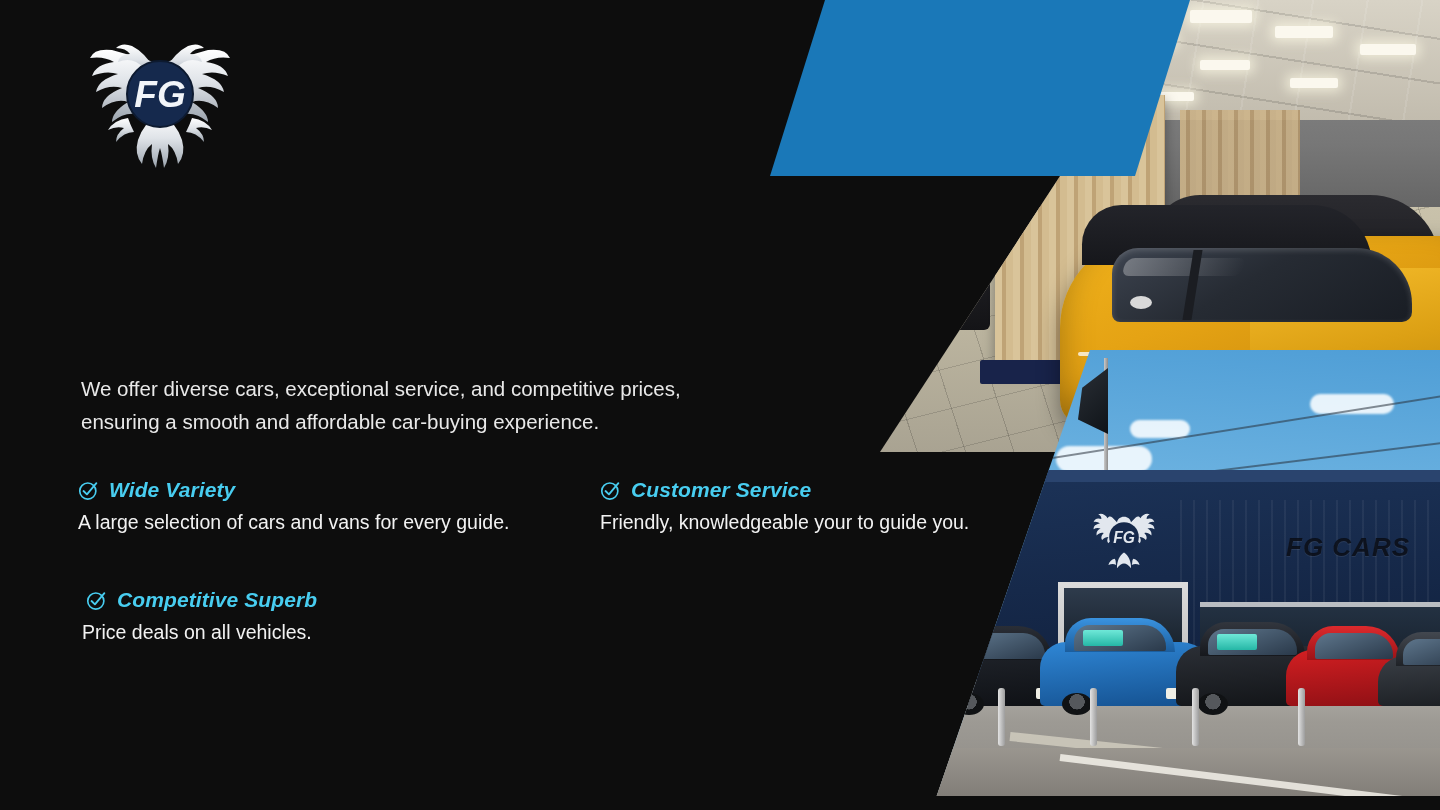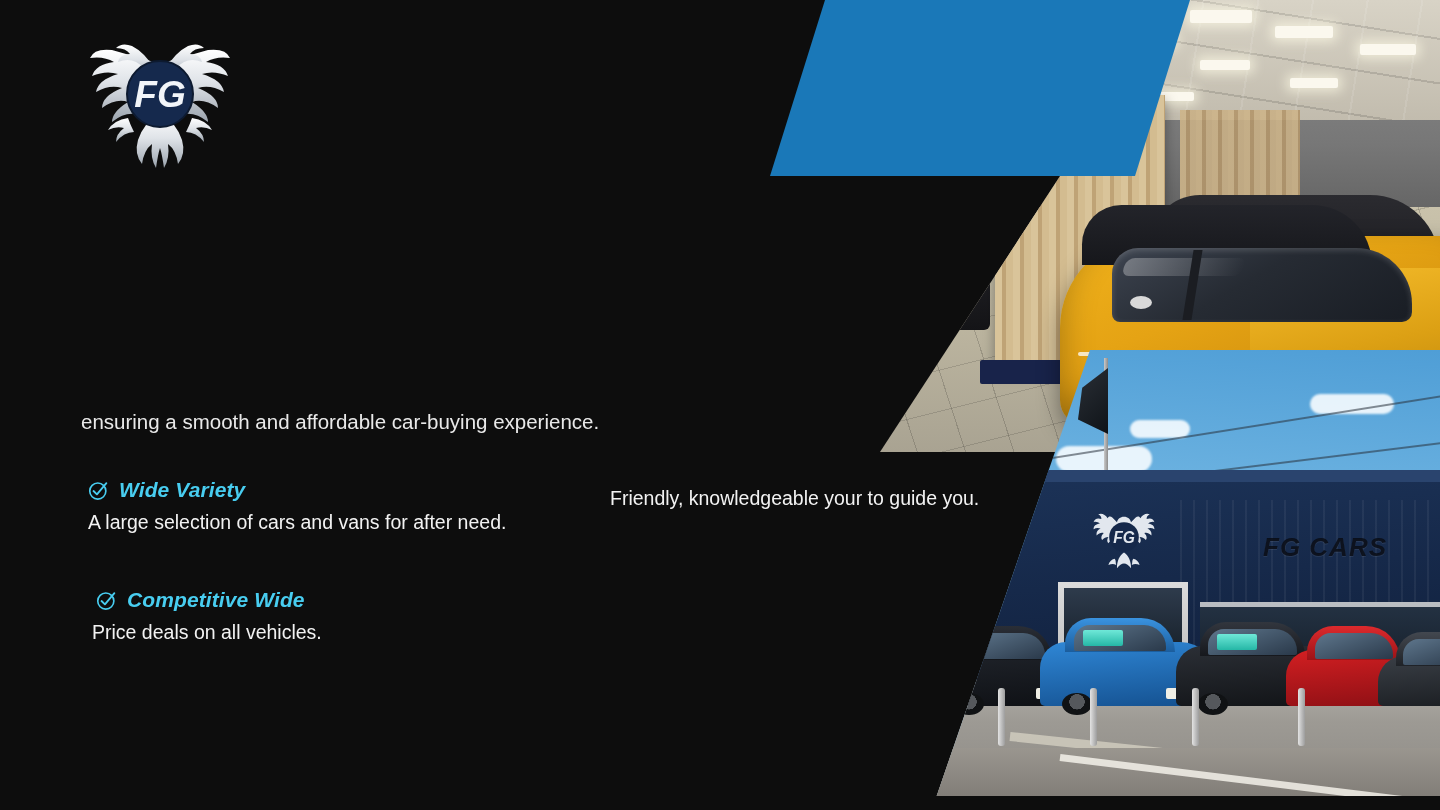--- a/index.html
+++ b/index.html
@@ -177,21 +177,21 @@
   .fc-window-strip {
     position:absolute; left:320px; top:252px; width:240px; height:76px;
     background:linear-gradient(180deg,#233142,#141d27);
     border-top:5px solid #b9bdc2;
   }
   .fc-eagle {
     position:absolute; left:205px; top:154px; width:78px; height:66px;
     opacity:.95;
   }
   .fc-sign {
-    position:absolute; left:383px; top:182px;
+    position:absolute; left:406px; top:182px;
     font-size:26px; font-weight:bold; font-style:italic;
     color:rgba(8,12,20,.85); letter-spacing:1px;
     text-shadow:0 1px 0 rgba(255,255,255,.08);
     white-space:nowrap;
   }
   .fc-ground {
     position:absolute; left:0; top:330px; width:100%; height:118px;
     background:linear-gradient(180deg,#b3b0aa 0%, #9d9a94 35%, #8c8984 100%);
   }
   .fc-road {
@@ -258,21 +258,21 @@
     color:#fff;
     font-size:63px; line-height:0.98; font-weight:bold; font-style:italic;
     letter-spacing:-1px;
   }
   .headline .l2 { display:block; }
   .subtitle {
     position:absolute; left:81px; top:372px; width:720px;
     color:#e9e9e9; font-size:20.5px; line-height:1.62; font-weight:normal;
   }
   .features {
-    position:absolute; left:88px; top:478px; width:1010px;
+    position:absolute; left:78px; top:478px; width:1010px;
     display:grid; grid-template-columns:522px 488px; row-gap:54px;
   }
   .feature { position:relative; }
   .feature-head {
     display:flex; align-items:center; gap:10px;
   }
   .check-icon { flex:0 0 auto; width:21px; height:21px; display:block; }
   .feature-title {
     color:#48cdf0; font-size:21px; font-weight:bold; font-style:italic;
     letter-spacing:.1px; white-space:nowrap;
@@ -418,47 +418,54 @@
       <path d="M78 92 Q62 100 56 118 Q52 132 60 142 Q62 128 70 122 Q68 136 74 146 Q76 132 78 126 Q80 132 82 146 Q88 136 86 122 Q94 128 96 142 Q104 132 100 118 Q94 100 78 92 Z"></path>
     </g>
     <circle cx="78" cy="72" r="33" fill="#15294d" stroke="#0d1a30" stroke-width="2"></circle>
     <text x="78" y="85" font-family="Liberation Sans, sans-serif" font-size="37" font-weight="bold" font-style="italic" fill="#f2f5f9" text-anchor="middle">FG</text>
   </svg>
 
   <h1 class="headline">
   </h1>
 
   <p class="subtitle">
-    <br>
+    <span>We offer diverse cars, exceptional service, and competitive prices,</span><br>
     <span>ensuring a smooth and affordable car-buying experience.</span>
   </p>
 
   <div class="features">
 
     <div class="feature">
       <div class="feature-head">
         <svg class="check-icon" viewBox="0 0 24 24">
           <circle cx="11.2" cy="12.6" r="9.2" fill="none" stroke="#48cdf0" stroke-width="1.9"></circle>
           <path d="M6.3 12.6 L10.2 16.4 L21 3.6" fill="none" stroke="#48cdf0" stroke-width="2.1" stroke-linecap="round" stroke-linejoin="round"></path>
         </svg>
         <span class="feature-title">Wide Variety</span>
       </div>
-      <div class="feature-desc">A large selection of cars and vans for after need.</div>
+      <div class="feature-desc">A large selection of cars and vans for every guide.</div>
     </div>
 
     <div class="feature">
+      <div class="feature-head">
+        <svg class="check-icon" viewBox="0 0 24 24">
+          <circle cx="11.2" cy="12.6" r="9.2" fill="none" stroke="#48cdf0" stroke-width="1.9"></circle>
+          <path d="M6.3 12.6 L10.2 16.4 L21 3.6" fill="none" stroke="#48cdf0" stroke-width="2.1" stroke-linecap="round" stroke-linejoin="round"></path>
+        </svg>
+        <span class="feature-title">Customer Service</span>
+      </div>
       <div class="feature-desc">Friendly, knowledgeable your to guide you.</div>
     </div>
 
     <div class="feature indent">
       <div class="feature-head">
         <svg class="check-icon" viewBox="0 0 24 24">
           <circle cx="11.2" cy="12.6" r="9.2" fill="none" stroke="#48cdf0" stroke-width="1.9"></circle>
           <path d="M6.3 12.6 L10.2 16.4 L21 3.6" fill="none" stroke="#48cdf0" stroke-width="2.1" stroke-linecap="round" stroke-linejoin="round"></path>
         </svg>
-        <span class="feature-title">Competitive Wide</span>
+        <span class="feature-title">Competitive Superb</span>
       </div>
       <div class="feature-desc">Price deals on all vehicles.</div>
     </div>
 
 
   </div>
 </div>
 
 </body></html>

